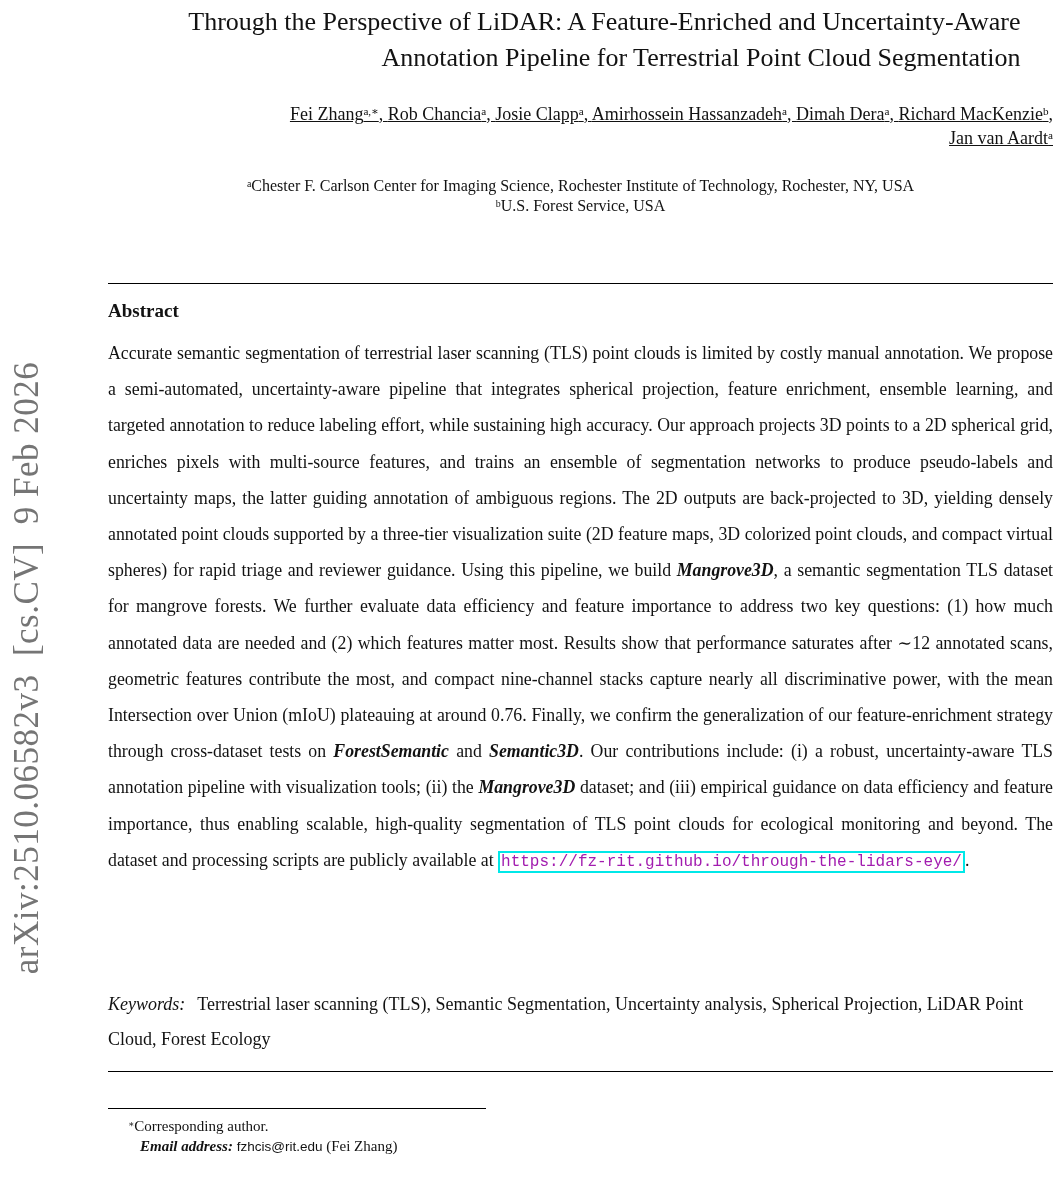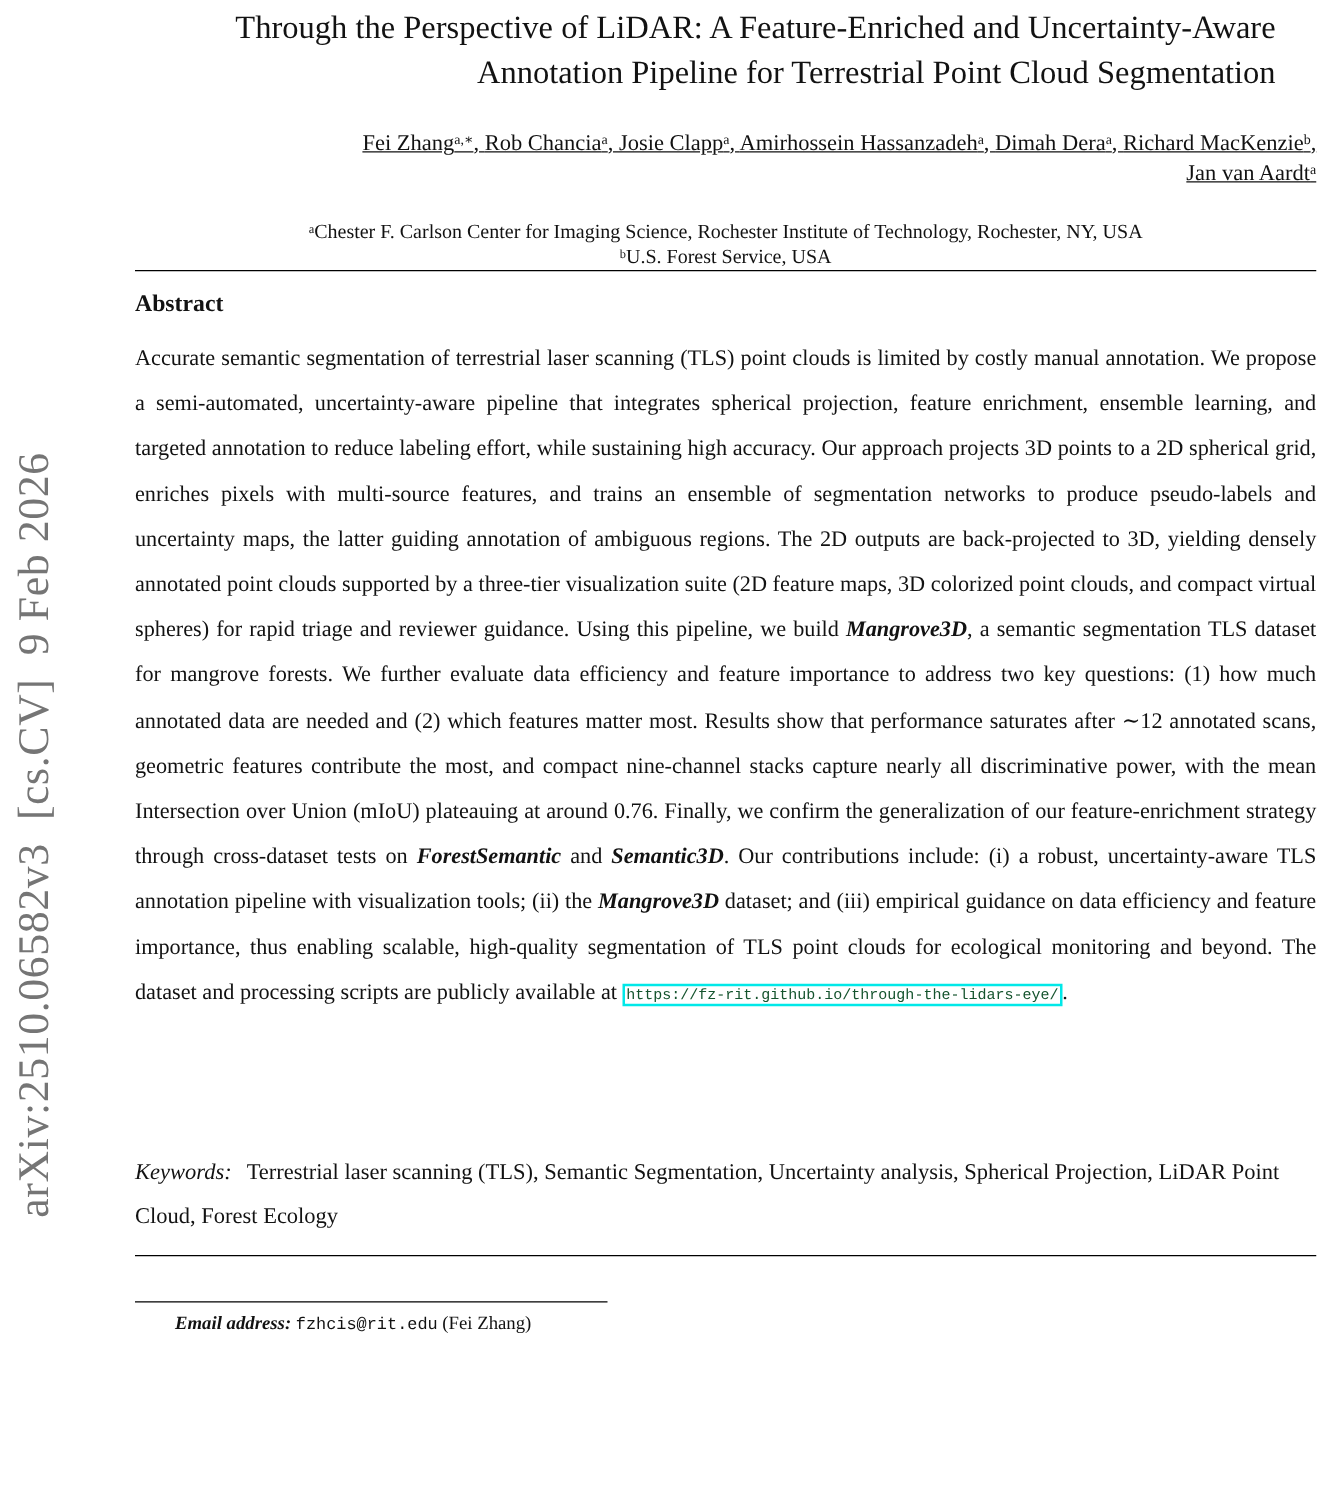--- a/index.html
+++ b/index.html
@@ -34,44 +34,45 @@
     font-size: 62%; position: relative; top: -0.45em;
     vertical-align: baseline; line-height: 0;
   }
 
   .affiliations {
     margin-top: 26px; text-align: center;
     font-size: 16px; line-height: 20px;
   }
 
   .abstract-box {
+    margin-top: 67px;
     border-top: 1px solid #000; border-bottom: 1px solid #000;
     padding: 16px 0 14px;
   }
   .abstract-heading { font-size: 19px; font-weight: bold; }
   .abstract-text {
     margin-top: 13px; min-height: 650px;
     font-size: 17.8px; line-height: 36.2px; text-align: justify;
   }
   .it { font-style: italic; font-weight: bold; }
   .url-link {
     font-family: "Liberation Mono", "DejaVu Sans Mono", monospace;
-    font-size: 12px; color: #14532d; text-decoration: none;
+    font-size: 16px; color: #a21caf; text-decoration: none;
     border: 2px solid #00e8e8; padding: 0 1px; white-space: nowrap;
   }
 
   .keywords { margin-top: 2px; font-size: 18px; line-height: 35px; }
   .kw-label { font-style: italic; margin-right: 12px; }
 
   .footnote-rule { width: 378px; border-top: 1px solid #000; margin-top: 36px; }
   .footnote { margin-top: 7px; font-size: 15px; line-height: 20px; }
   .fn-line1 { padding-left: 20px; }
   .fn-line2 { padding-left: 32px; }
   .email {
-    font-family: Liberation Mono, monospace;
+    font-family: Liberation Sans, sans-serif;
     font-size: 13.5px;
   }
 </style>
 </head>
 <body>
 
 <div class="page">
 
   <div class="arxiv-strip">arXiv:2510.06582v3  [cs.CV]  9 Feb 2026</div>
 
@@ -90,17 +91,18 @@
     </div>
 
     <div class="abstract-box">
       <h2 class="abstract-heading">Abstract</h2>
       <p class="abstract-text"><span>Accurate semantic segmentation of terrestrial laser scanning (TLS) point clouds is limited by costly manual annotation. We propose a semi-automated, uncertainty-aware pipeline that integrates spherical projection, feature enrichment, ensemble learning, and targeted annotation to reduce labeling effort, while sustaining high accuracy. Our approach projects 3D points to a 2D spherical grid, enriches pixels with multi-source features, and trains an ensemble of segmentation networks to produce pseudo-labels and uncertainty maps, the latter guiding annotation of ambiguous regions. The 2D outputs are back-projected to 3D, yielding densely annotated point clouds supported by a three-tier visualization suite (2D feature maps, 3D colorized point clouds, and compact virtual spheres) for rapid triage and reviewer guidance. Using this pipeline, we build </span><span class="it">Mangrove3D</span><span>, a semantic segmentation TLS dataset for mangrove forests. We further evaluate data efficiency and feature importance to address two key questions: (1) how much annotated data are needed and (2) which features matter most. Results show that performance saturates after ∼12 annotated scans, geometric features contribute the most, and compact nine-channel stacks capture nearly all discriminative power, with the mean Intersection over Union (mIoU) plateauing at around 0.76. Finally, we confirm the generalization of our feature-enrichment strategy through cross-dataset tests on </span><span class="it">ForestSemantic</span><span> and </span><span class="it">Semantic3D</span><span>. Our contributions include: (i) a robust, uncertainty-aware TLS annotation pipeline with visualization tools; (ii) the </span><span class="it">Mangrove3D</span><span> dataset; and (iii) empirical guidance on data efficiency and feature importance, thus enabling scalable, high-quality segmentation of TLS point clouds for ecological monitoring and beyond. The dataset and processing scripts are publicly available at </span><a href="#" class="url-link">https://fz-rit.github.io/through-the-lidars-eye/</a><span>.</span></p>
       <p class="keywords"><span class="kw-label">Keywords:</span><span>Terrestrial laser scanning (TLS), Semantic Segmentation, Uncertainty analysis, Spherical Projection, LiDAR Point Cloud, Forest Ecology</span></p>
     </div>
 
     <div class="footnote-rule"></div>
     <div class="footnote">
+      <div class="fn-line fn-line1"><sup>∗</sup><span>Corresponding author.</span></div>
       <div class="fn-line fn-line2"><span class="it">Email address:</span> <span class="email">fzhcis@rit.edu</span><span> (Fei Zhang)</span></div>
     </div>
 
   </div>
 </div>
 
 </body></html>

